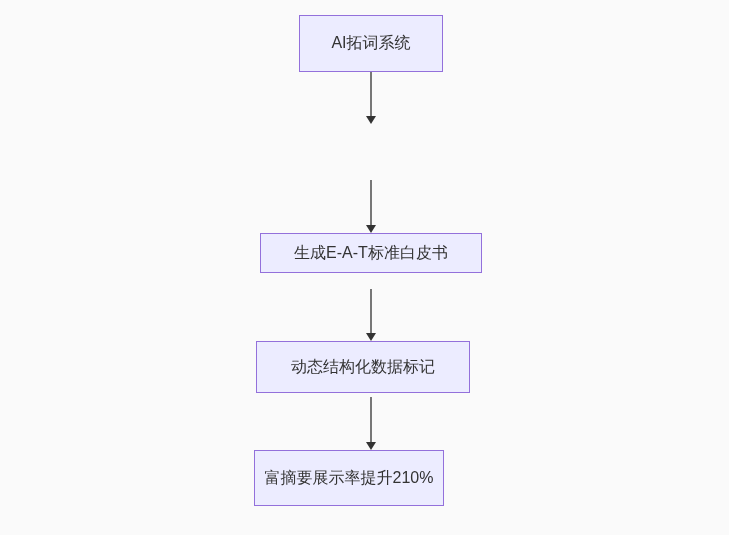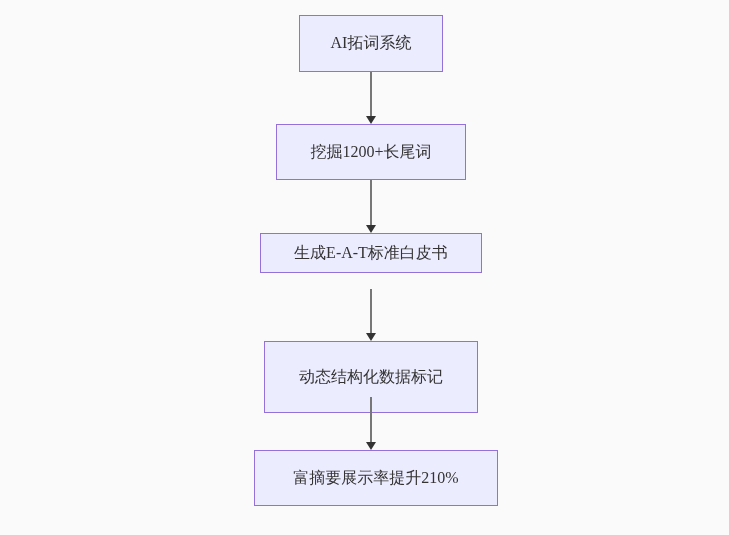--- a/index.html
+++ b/index.html
@@ -21,21 +21,20 @@
     box-sizing: border-box;
     background: #ececff;
     border: 1px solid #9370db;
     color: #333333;
     font-size: 16px;
     display: flex;
     align-items: center;
     justify-content: center;
     text-align: center;
     white-space: nowrap;
-    font-family: Liberation Serif, serif;
   }
   .edge-line {
     position: absolute;
     width: 1.5px;
     background: #777777;
   }
   .edge-head {
     position: absolute;
     width: 0;
     height: 0;
@@ -46,33 +45,30 @@
 </style>
 </head>
 <body>
 
 <div class="canvas">
 
   <div class="node" style="left:299px; top:15px;  width:144px; height:57px">
     <span>AI拓词系统</span>
   </div>
 
-  <div class="node" style="left:276px; top:124px; width:190px; height:56px">
-    <span>挖掘1200+长尾词</span>
-  </div>
 
   <div class="node" style="left:260px; top:233px; width:222px; height:40px">
     <span>生成E-A-T标准白皮书</span>
   </div>
 
-  <div class="node" style="left:264px; top:341px; width:214px; height:72px">
+  <div class="node" style="left:256px; top:341px; width:214px; height:52px">
     <span>动态结构化数据标记</span>
   </div>
 
-  <div class="node" style="left:254px; top:450px; width:244px; height:56px">
+  <div class="node" style="left:254px; top:450px; width:190px; height:56px">
     <span>富摘要展示率提升210%</span>
   </div>
 
   <div class="edge-line" style="left:370px; top:72px;  height:45px"></div>
   <div class="edge-head" style="left:366px; top:116px"></div>
 
   <div class="edge-line" style="left:370px; top:180px; height:46px"></div>
   <div class="edge-head" style="left:366px; top:225px"></div>
 
   <div class="edge-line" style="left:370px; top:289px; height:45px"></div>

